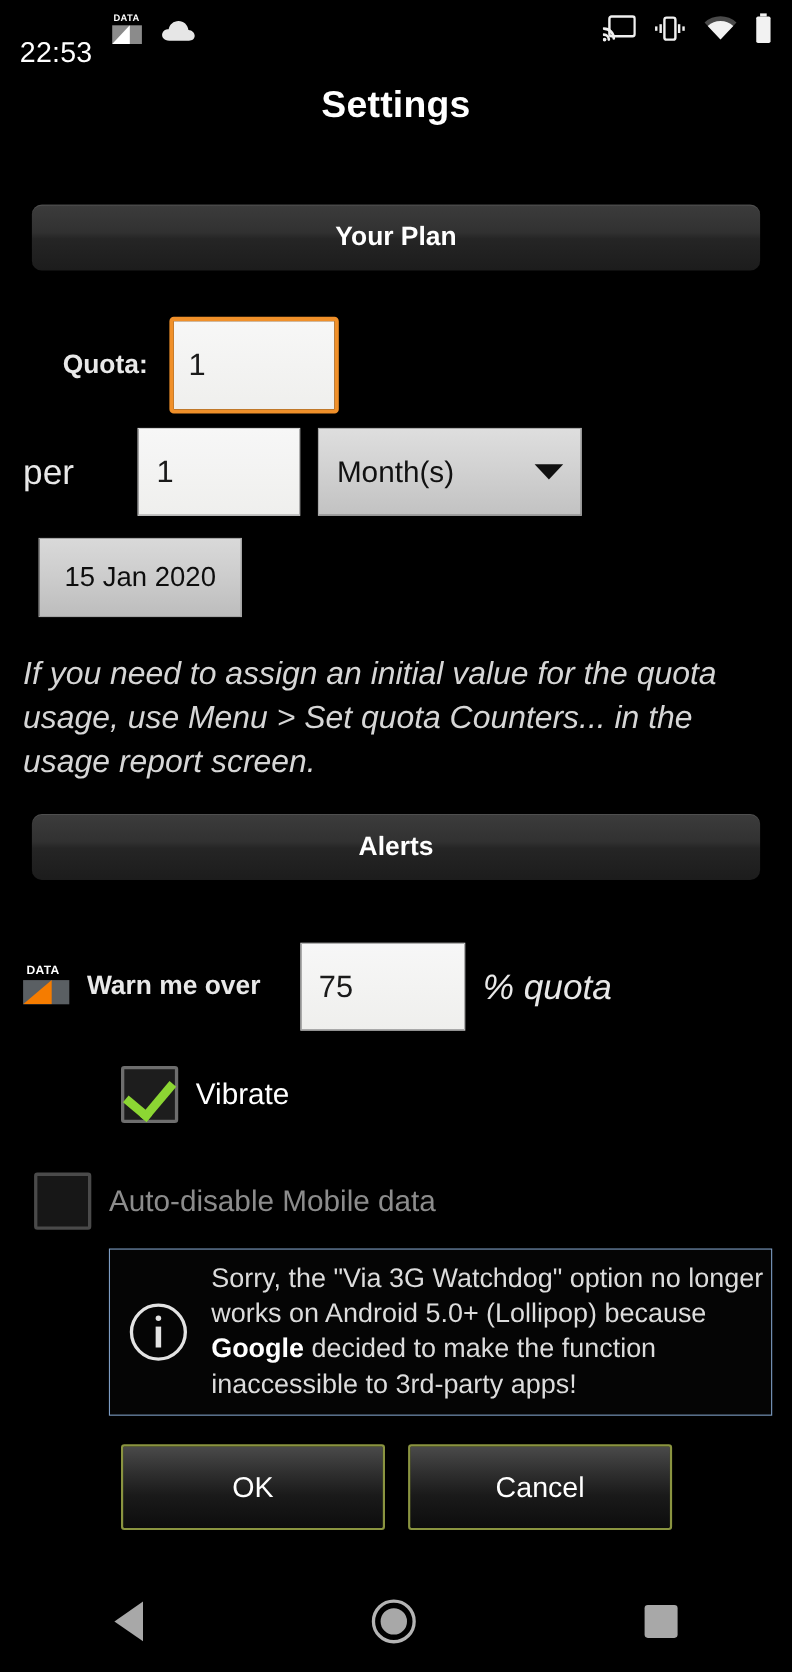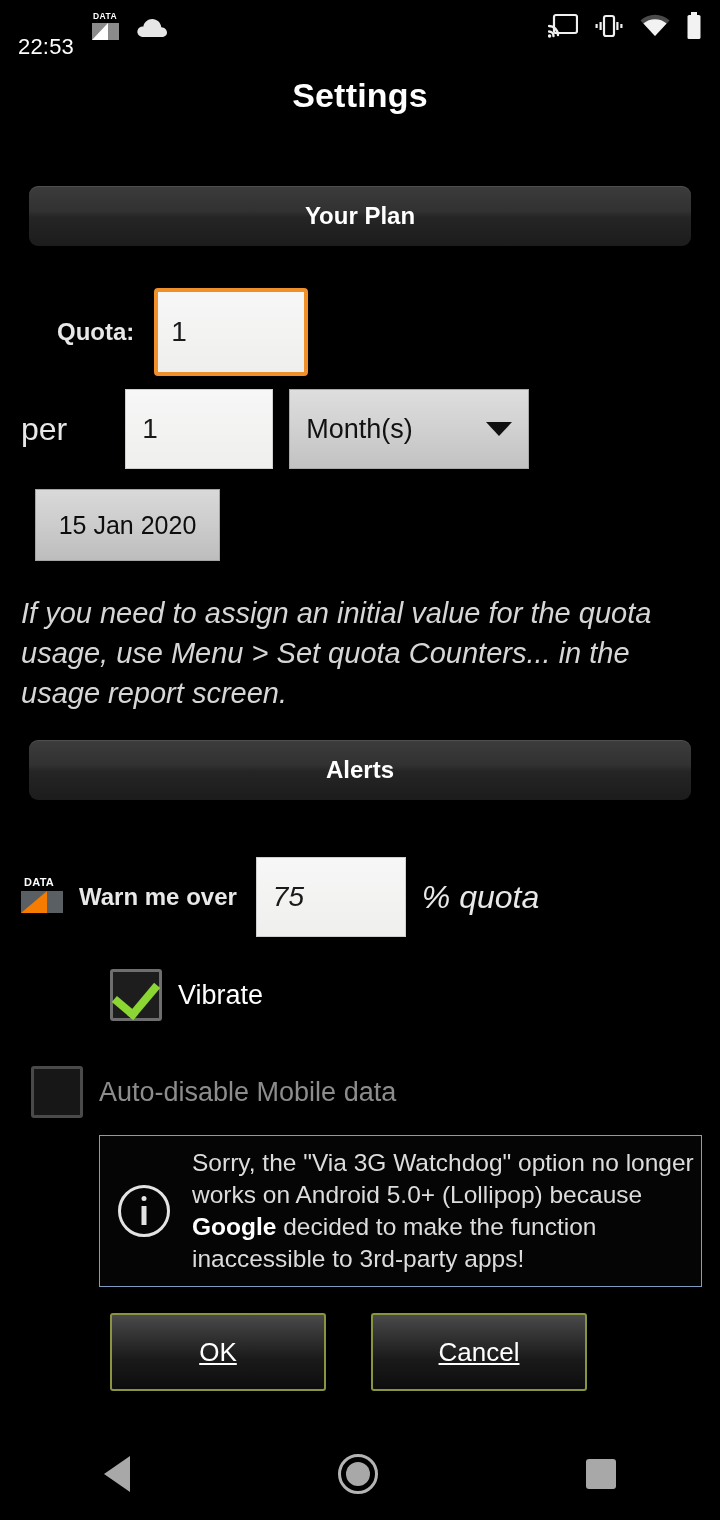--- a/index.html
+++ b/index.html
@@ -22,21 +22,21 @@
     position: absolute;
     top: 0; left: 0;
     width: 720px;
     height: 56px;
     display: flex;
     align-items: center;
     padding: 0 18px;
     box-sizing: border-box;
   }
   .sb-clock {
-    font-size: 22px;
+    font-size: 26px;
     font-weight: 500;
     letter-spacing: 0.2px;
     color: #ffffff;
     line-height: 1;
     margin-top: 38px;
   }
   .sb-left-icons {
     display: flex;
     align-items: center;
     gap: 14px;
@@ -302,32 +302,31 @@
     font-size: 24.5px;
     color: #dcdcdc;
     line-height: 32px;
     width: 505px;
   }
   .dialog-text b { color: #ffffff; font-weight: bold; }
 
   
   .dlg-btn {
     position: absolute;
-    width: 216px;
+    width: 240px;
     height: 78px;
     border: 2px solid #8a9440;
     border-radius: 3px;
     background: linear-gradient(to bottom, #4a4a4a 0%, #313131 30%, #1a1a1a 60%, #0d0d0d 100%);
     color: #ffffff;
     font-size: 26px;
     display: flex;
     align-items: center;
     justify-content: center;
     box-sizing: border-box;
-    text-decoration: underline;
   }
   #btn-ok { left: 110px; top: 1313px; }
   #btn-cancel { left: 371px; top: 1313px; }
 
   
   .navbar {
     position: absolute;
     bottom: 0; left: 0;
     width: 720px;
     height: 92px;
@@ -434,21 +433,21 @@
 <div class="hint">If you need to assign an initial value for the quota usage, use Menu &gt; Set quota Counters... in the usage report screen.</div>
 
 <div class="section-header" id="sec-alerts">Alerts</div>
 
 <div class="row" style="left:21px; top:857px; height:80px;">
   <div class="ic-data-orange">
     <div class="lbl">DATA</div>
     <div class="sq"></div>
   </div>
   <div class="lbl-bold" style="margin-left:12px;">Warn me over</div>
-  <div class="txtfield" style="width:150px; height:80px; margin-left:19px;font-style:italic;">75</div>
+  <div class="txtfield" style="width:150px; height:80px; margin-left:36px;">75</div>
   <div class="lbl-norm" style="margin-left:16px;font-style:italic;">% quota</div>
 </div>
 
 <div class="row" style="left:110px; top:966px; height:58px;">
   <div class="checkbox">
     <div class="tick"></div>
   </div>
   <div class="cb-label">Vibrate</div>
 </div>
 

